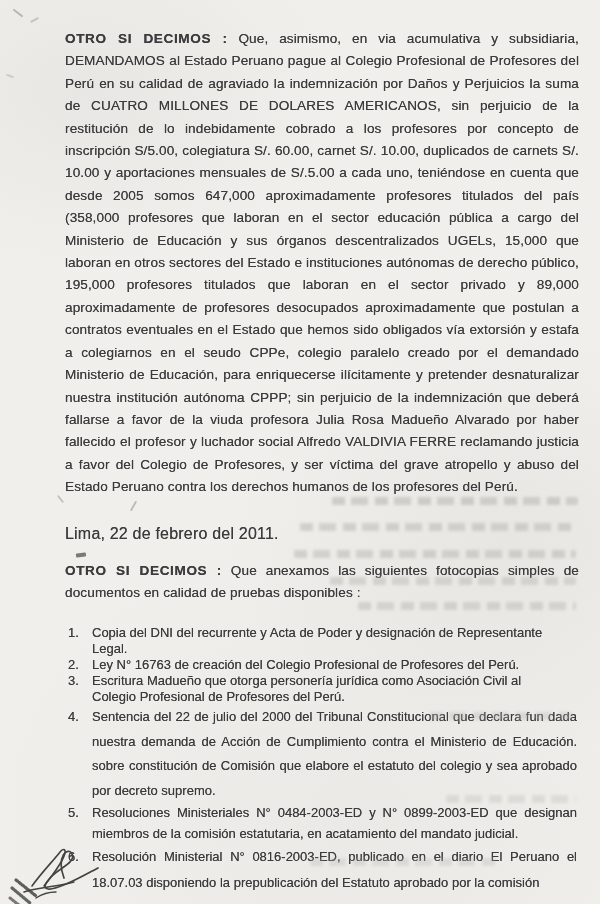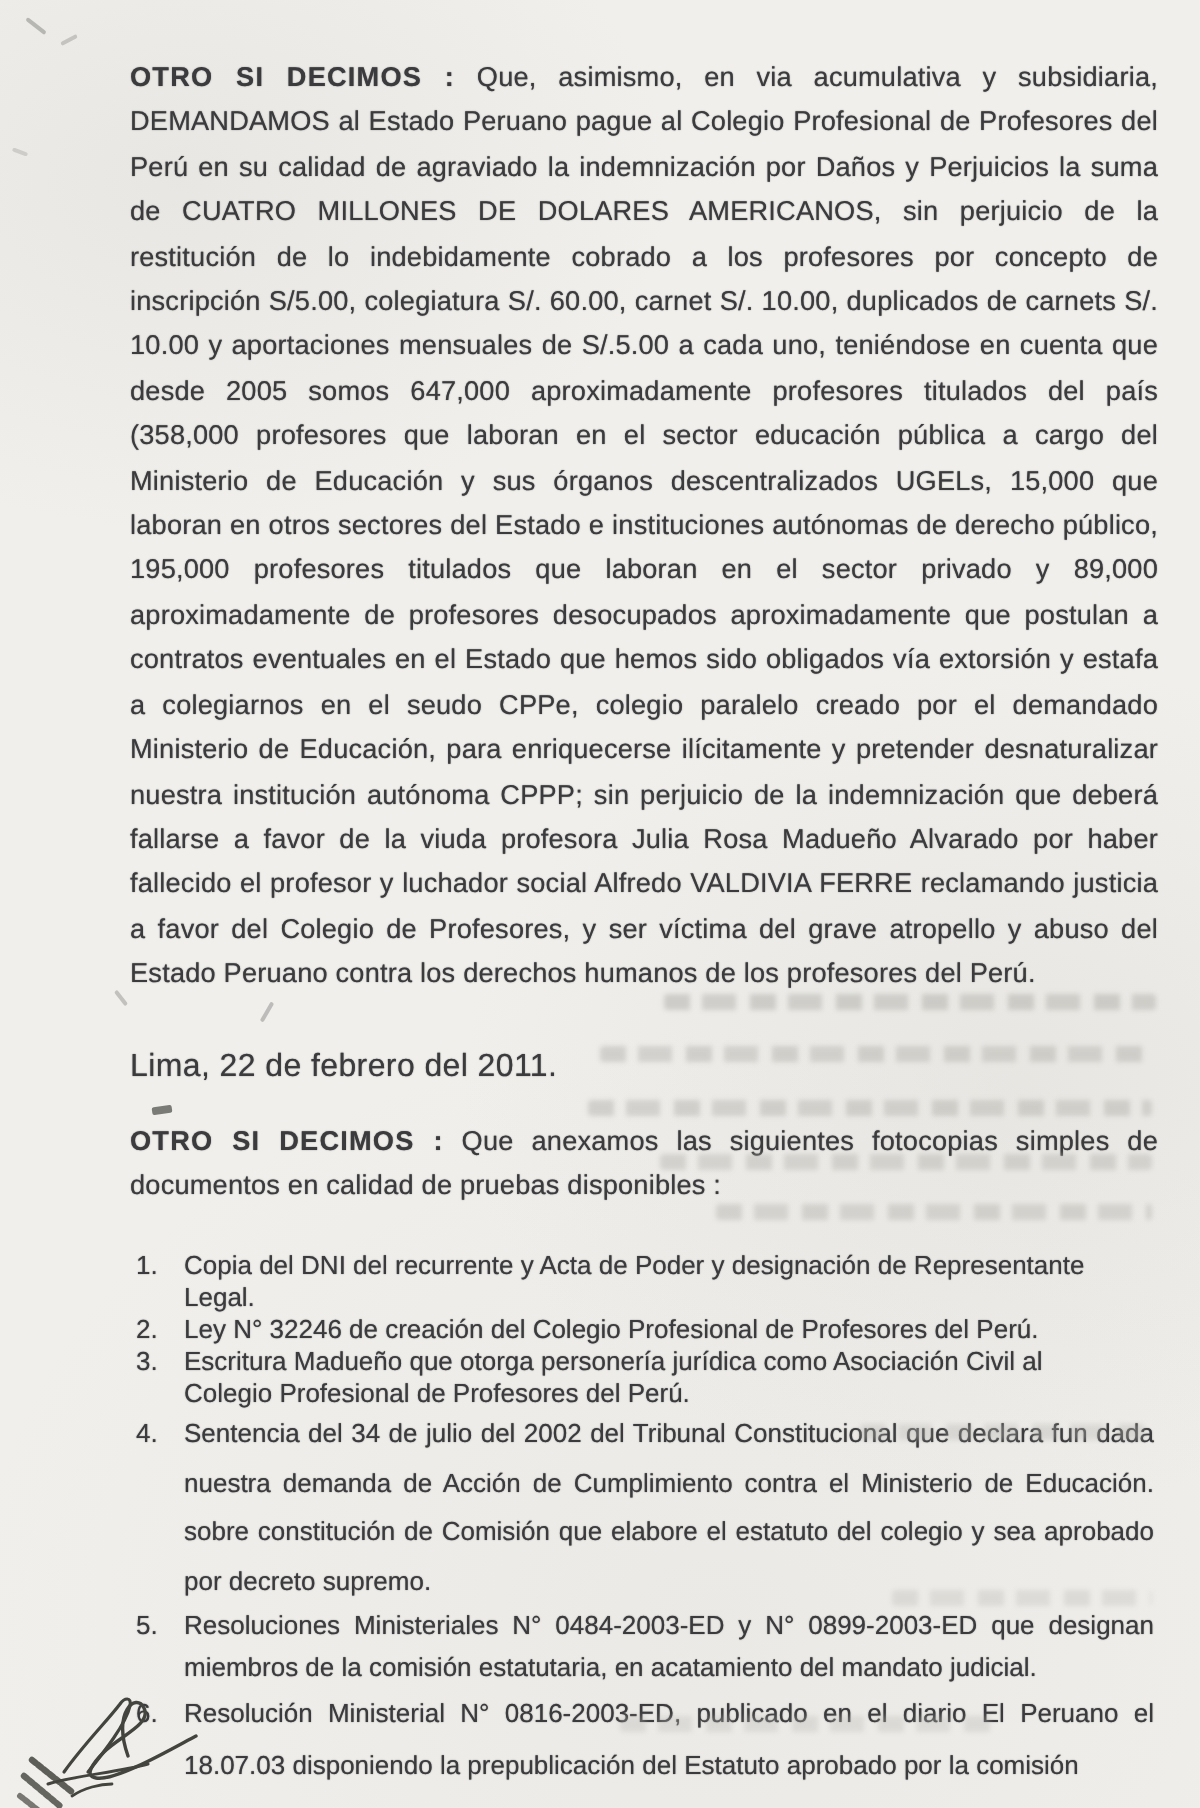--- a/index.html
+++ b/index.html
@@ -94,29 +94,29 @@
 
   <p class="para para2"><span class="lead">OTRO SI DECIMOS :</span><span> Que anexamos las siguientes fotocopias simples de documentos en calidad de pruebas disponibles :</span></p>
 
   <ol class="evidence">
     <li>
       <span class="num">1.</span>
       <span class="txt">Copia del DNI del recurrente y Acta de Poder y designación de Representante Legal.</span>
     </li>
     <li>
       <span class="num">2.</span>
-      <span class="txt">Ley N° 32246 de creación del Colegio Profesional de Profesores del Perú.</span>
+      <span class="txt">Ley N° 16763 de creación del Colegio Profesional de Profesores del Perú.</span>
     </li>
     <li>
       <span class="num">3.</span>
       <span class="txt">Escritura Madueño que otorga personería jurídica como Asociación Civil al Colegio Profesional de Profesores del Perú.</span>
     </li>
     <li>
       <span class="num">4.</span>
-      <span class="txt">Sentencia del 34 de julio del 2002 del Tribunal Constitucional que declara fun dada nuestra demanda de Acción de Cumplimiento contra el Ministerio de Educación. sobre constitución de Comisión que elabore el estatuto del colegio y sea aprobado por decreto supremo.</span>
+      <span class="txt">Sentencia del 22 de julio del 2000 del Tribunal Constitucional que declara fun dada nuestra demanda de Acción de Cumplimiento contra el Ministerio de Educación. sobre constitución de Comisión que elabore el estatuto del colegio y sea aprobado por decreto supremo.</span>
     </li>
     <li>
       <span class="num">5.</span>
       <span class="txt">Resoluciones Ministeriales N° 0484-2003-ED y N° 0899-2003-ED que designan miembros de la comisión estatutaria, en acatamiento del mandato judicial.</span>
     </li>
     <li>
       <span class="num">6.</span>
       <span class="txt">Resolución Ministerial N° 0816-2003-ED, publicado en el diario El Peruano el 18.07.03 disponiendo la prepublicación del Estatuto aprobado por la comisión</span>
     </li>
   </ol>

